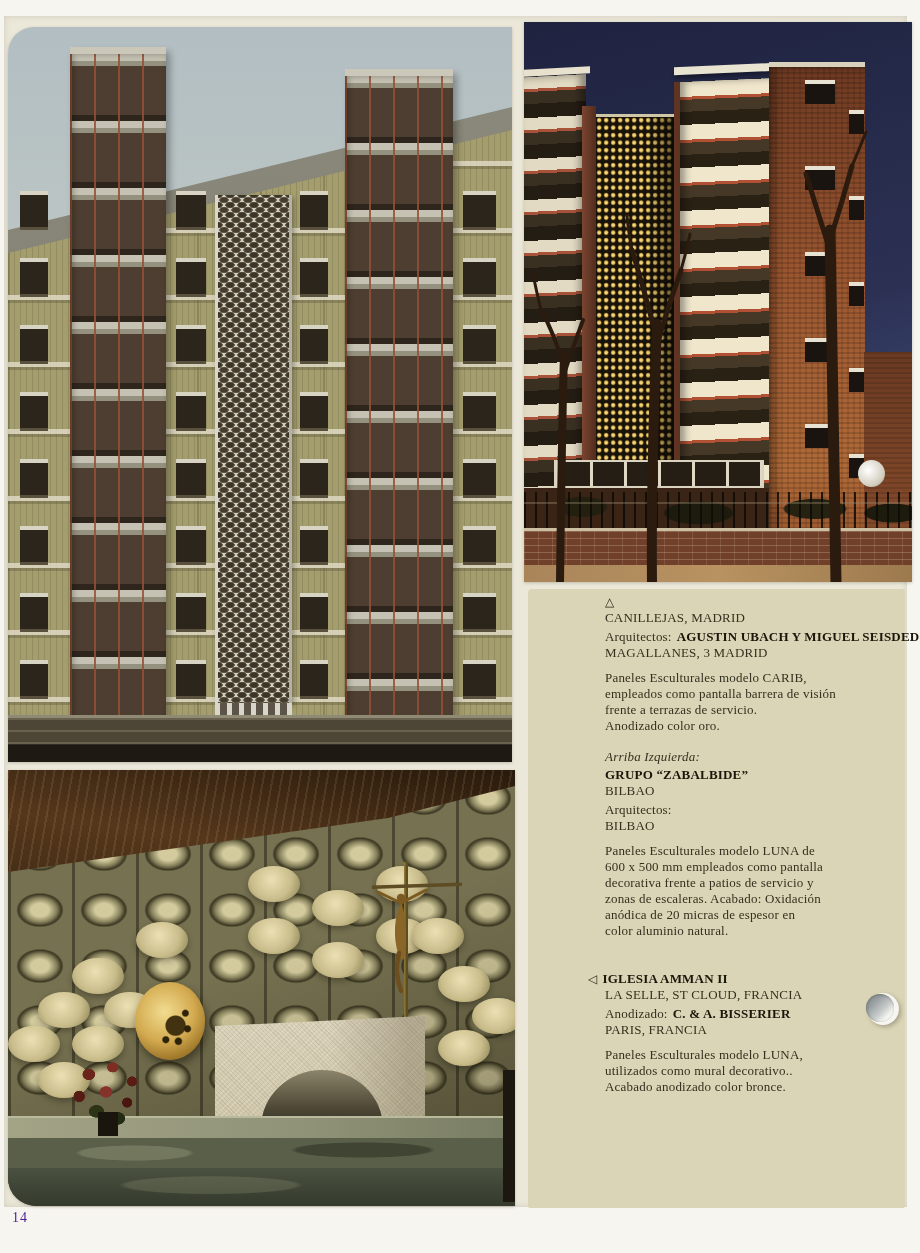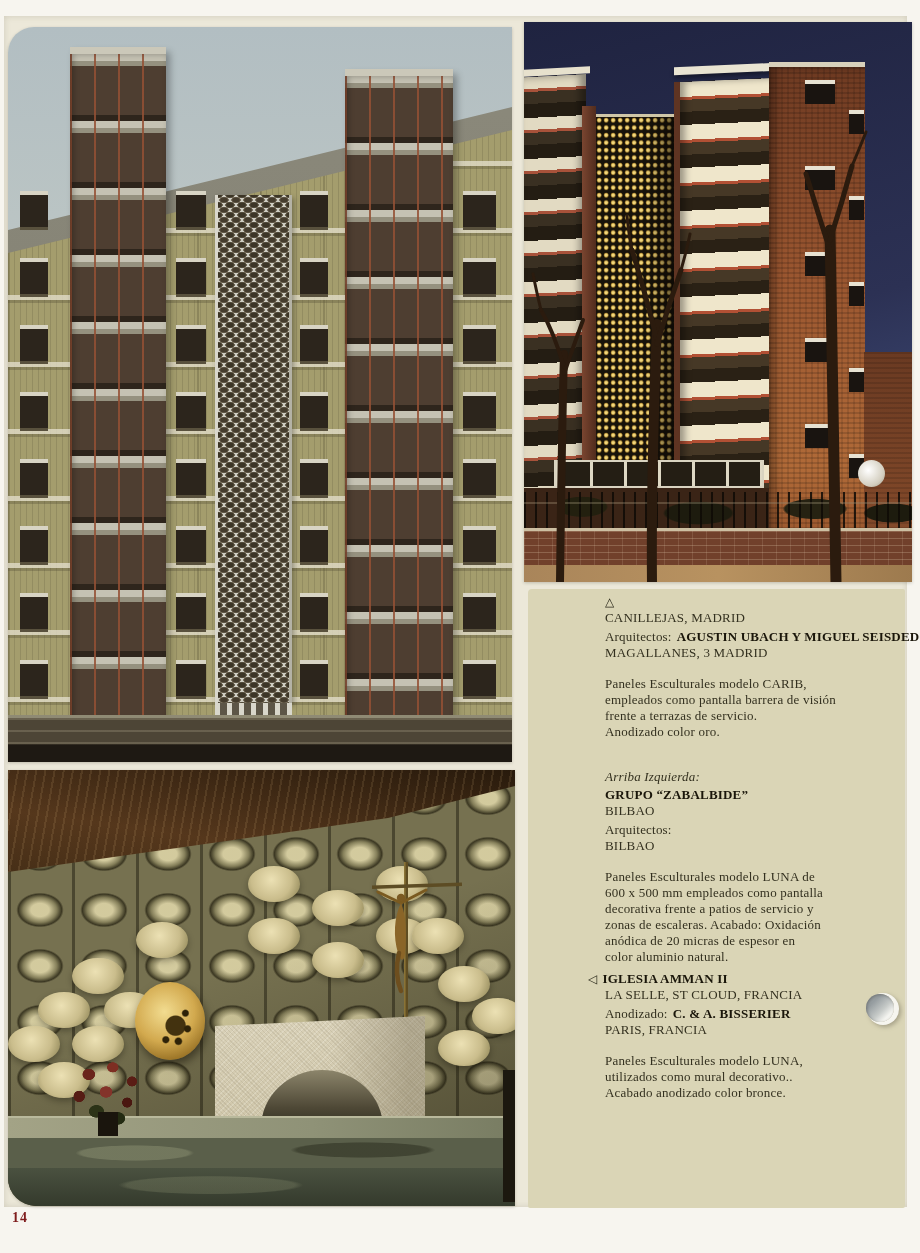--- a/index.html
+++ b/index.html
@@ -7,21 +7,21 @@
     --ink:#33301f; --inkbold:#1a160a;
   }
   *{margin:0;padding:0;box-sizing:border-box;}
   html,body{width:920px;height:1253px;}
   body{position:relative;background:var(--scanbg);font-family:"Liberation Serif",serif;overflow:hidden;}
   .abs{position:absolute;}
 
   
   .sheet{left:4px;top:16px;width:903px;height:1191px;background:var(--cream);
          box-shadow:0 0 6px rgba(120,115,95,.25) inset;}
-  .pagenum{left:12px;top:1210px;font-size:14px;color:#7f1d1d;letter-spacing:1px;font-weight:bold;}
+  .pagenum{left:12px;top:1210px;font-size:14px;color:#4c1d95;letter-spacing:1px;}
 
   
   .photo{overflow:hidden;box-shadow:0 1px 3px rgba(60,55,40,.25);}
 
   
   .photo-a{left:8px;top:27px;width:504px;height:735px;border-radius:26px 0 0 0;}
   .a-sky{inset:0;background:linear-gradient(180deg,#b2bec2,#c3cbc6 55%,#ced1c5);}
   .a-parapet{inset:0;clip-path:polygon(0 203px,504px 80px,504px 735px,0 735px);
      background:linear-gradient(180deg,#6d6b5f,#8b897b 40px,#7c7a6c);}
   .a-facade{inset:0;clip-path:polygon(0 226px,504px 103px,504px 735px,0 735px);
@@ -176,23 +176,23 @@
 
   
   .panel{left:528px;top:589px;width:377px;height:619px;background:var(--panel);border-radius:4px 2px 2px 2px;}
   .entry{position:absolute;left:77px;width:296px;font-size:13px;line-height:16px;color:var(--ink);letter-spacing:.2px;}
   .entry .line{white-space:nowrap;}
   .b{font-weight:700;color:var(--inkbold);}
   .mk{font-size:12px;line-height:16px;color:#2c2a1c;}
   .mk3{margin-left:-17px;margin-right:5px;font-size:12px;color:#2c2a1c;}
   .note{font-style:italic;margin-bottom:2px;}
   .gap{height:3px;}
-  .body{white-space:pre-line;margin-top:15px;}
+  .body{white-space:pre-line;margin-top:9px;}
   .credit .b{margin-left:5px;}
-  .e1{top:5px;} .e2{top:180px;} .e3{top:382px;}
+  .e1{top:5px;} .e2{top:160px;} .e3{top:382px;}
 
   
   .hole{left:866px;top:994px;width:28px;height:28px;border-radius:50%;
      background:linear-gradient(135deg,#979ea1 28%,#c6cac8 58%,#f4f4f0 78%);
      box-shadow:3px 1px 0 2px #f6f5ef,5px 3px 4px 2px rgba(125,120,100,.55),inset 1px 1px 3px rgba(70,70,70,.45);}
 </style>
 </head>
 <body>
 
 <div class="abs sheet"></div>

